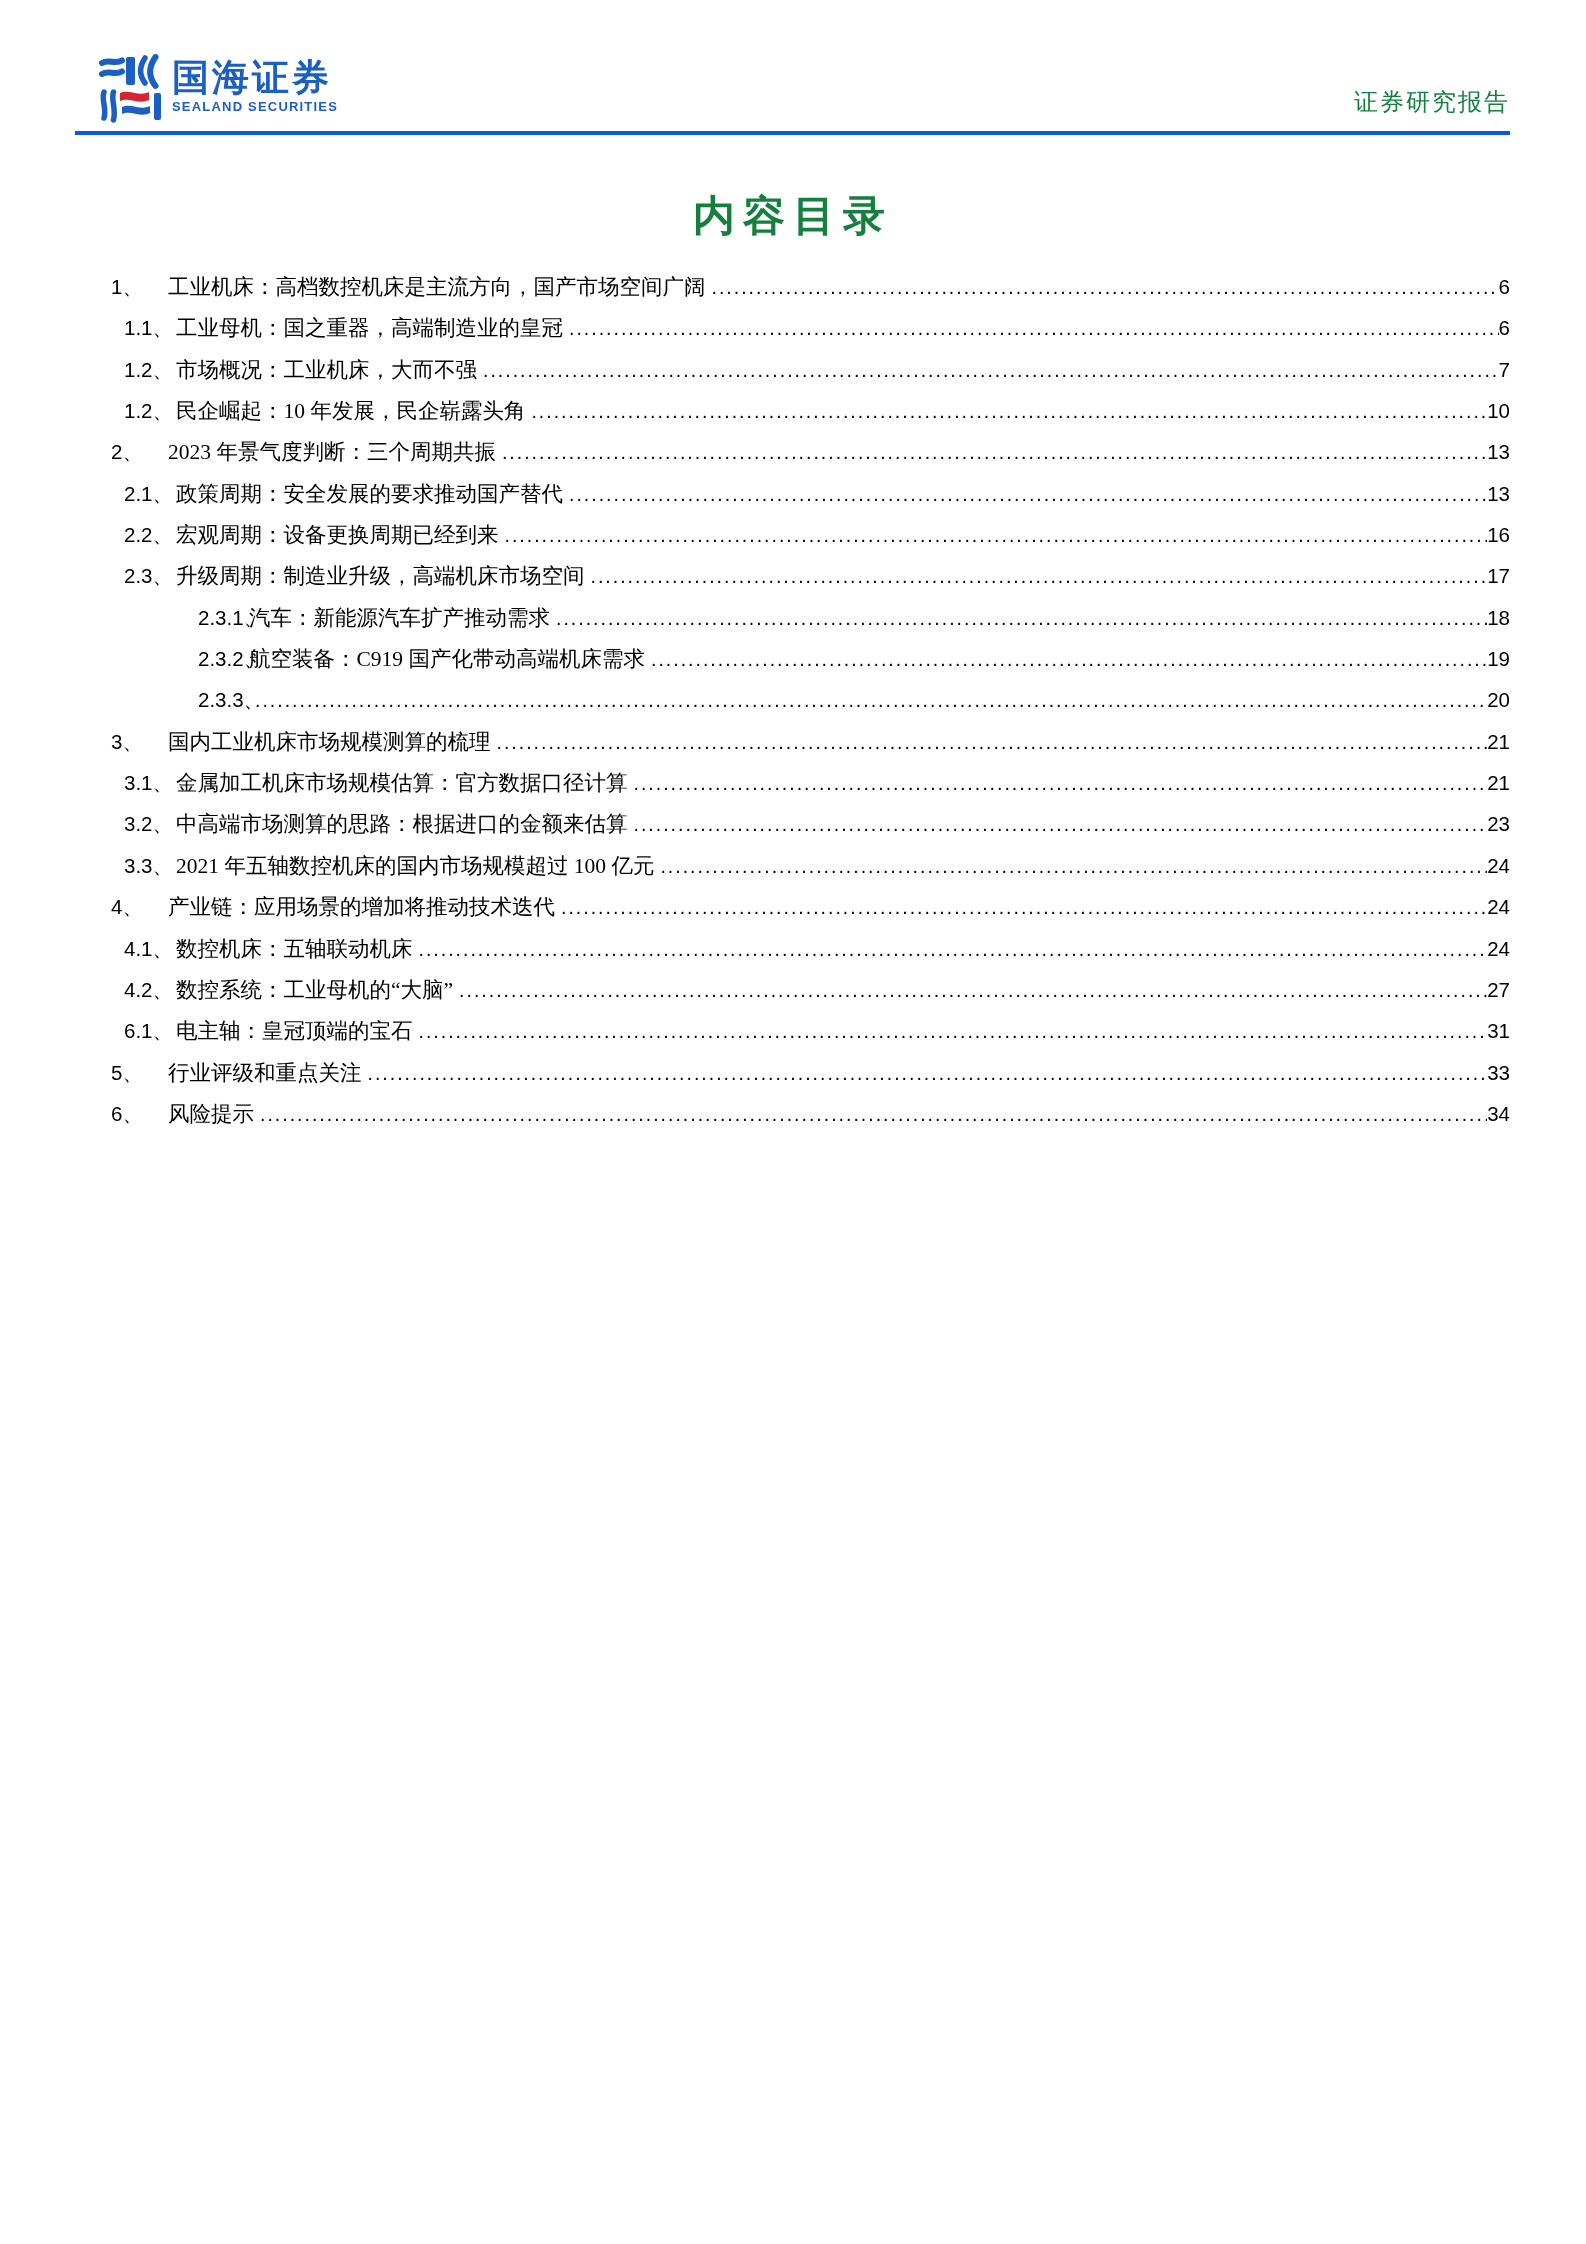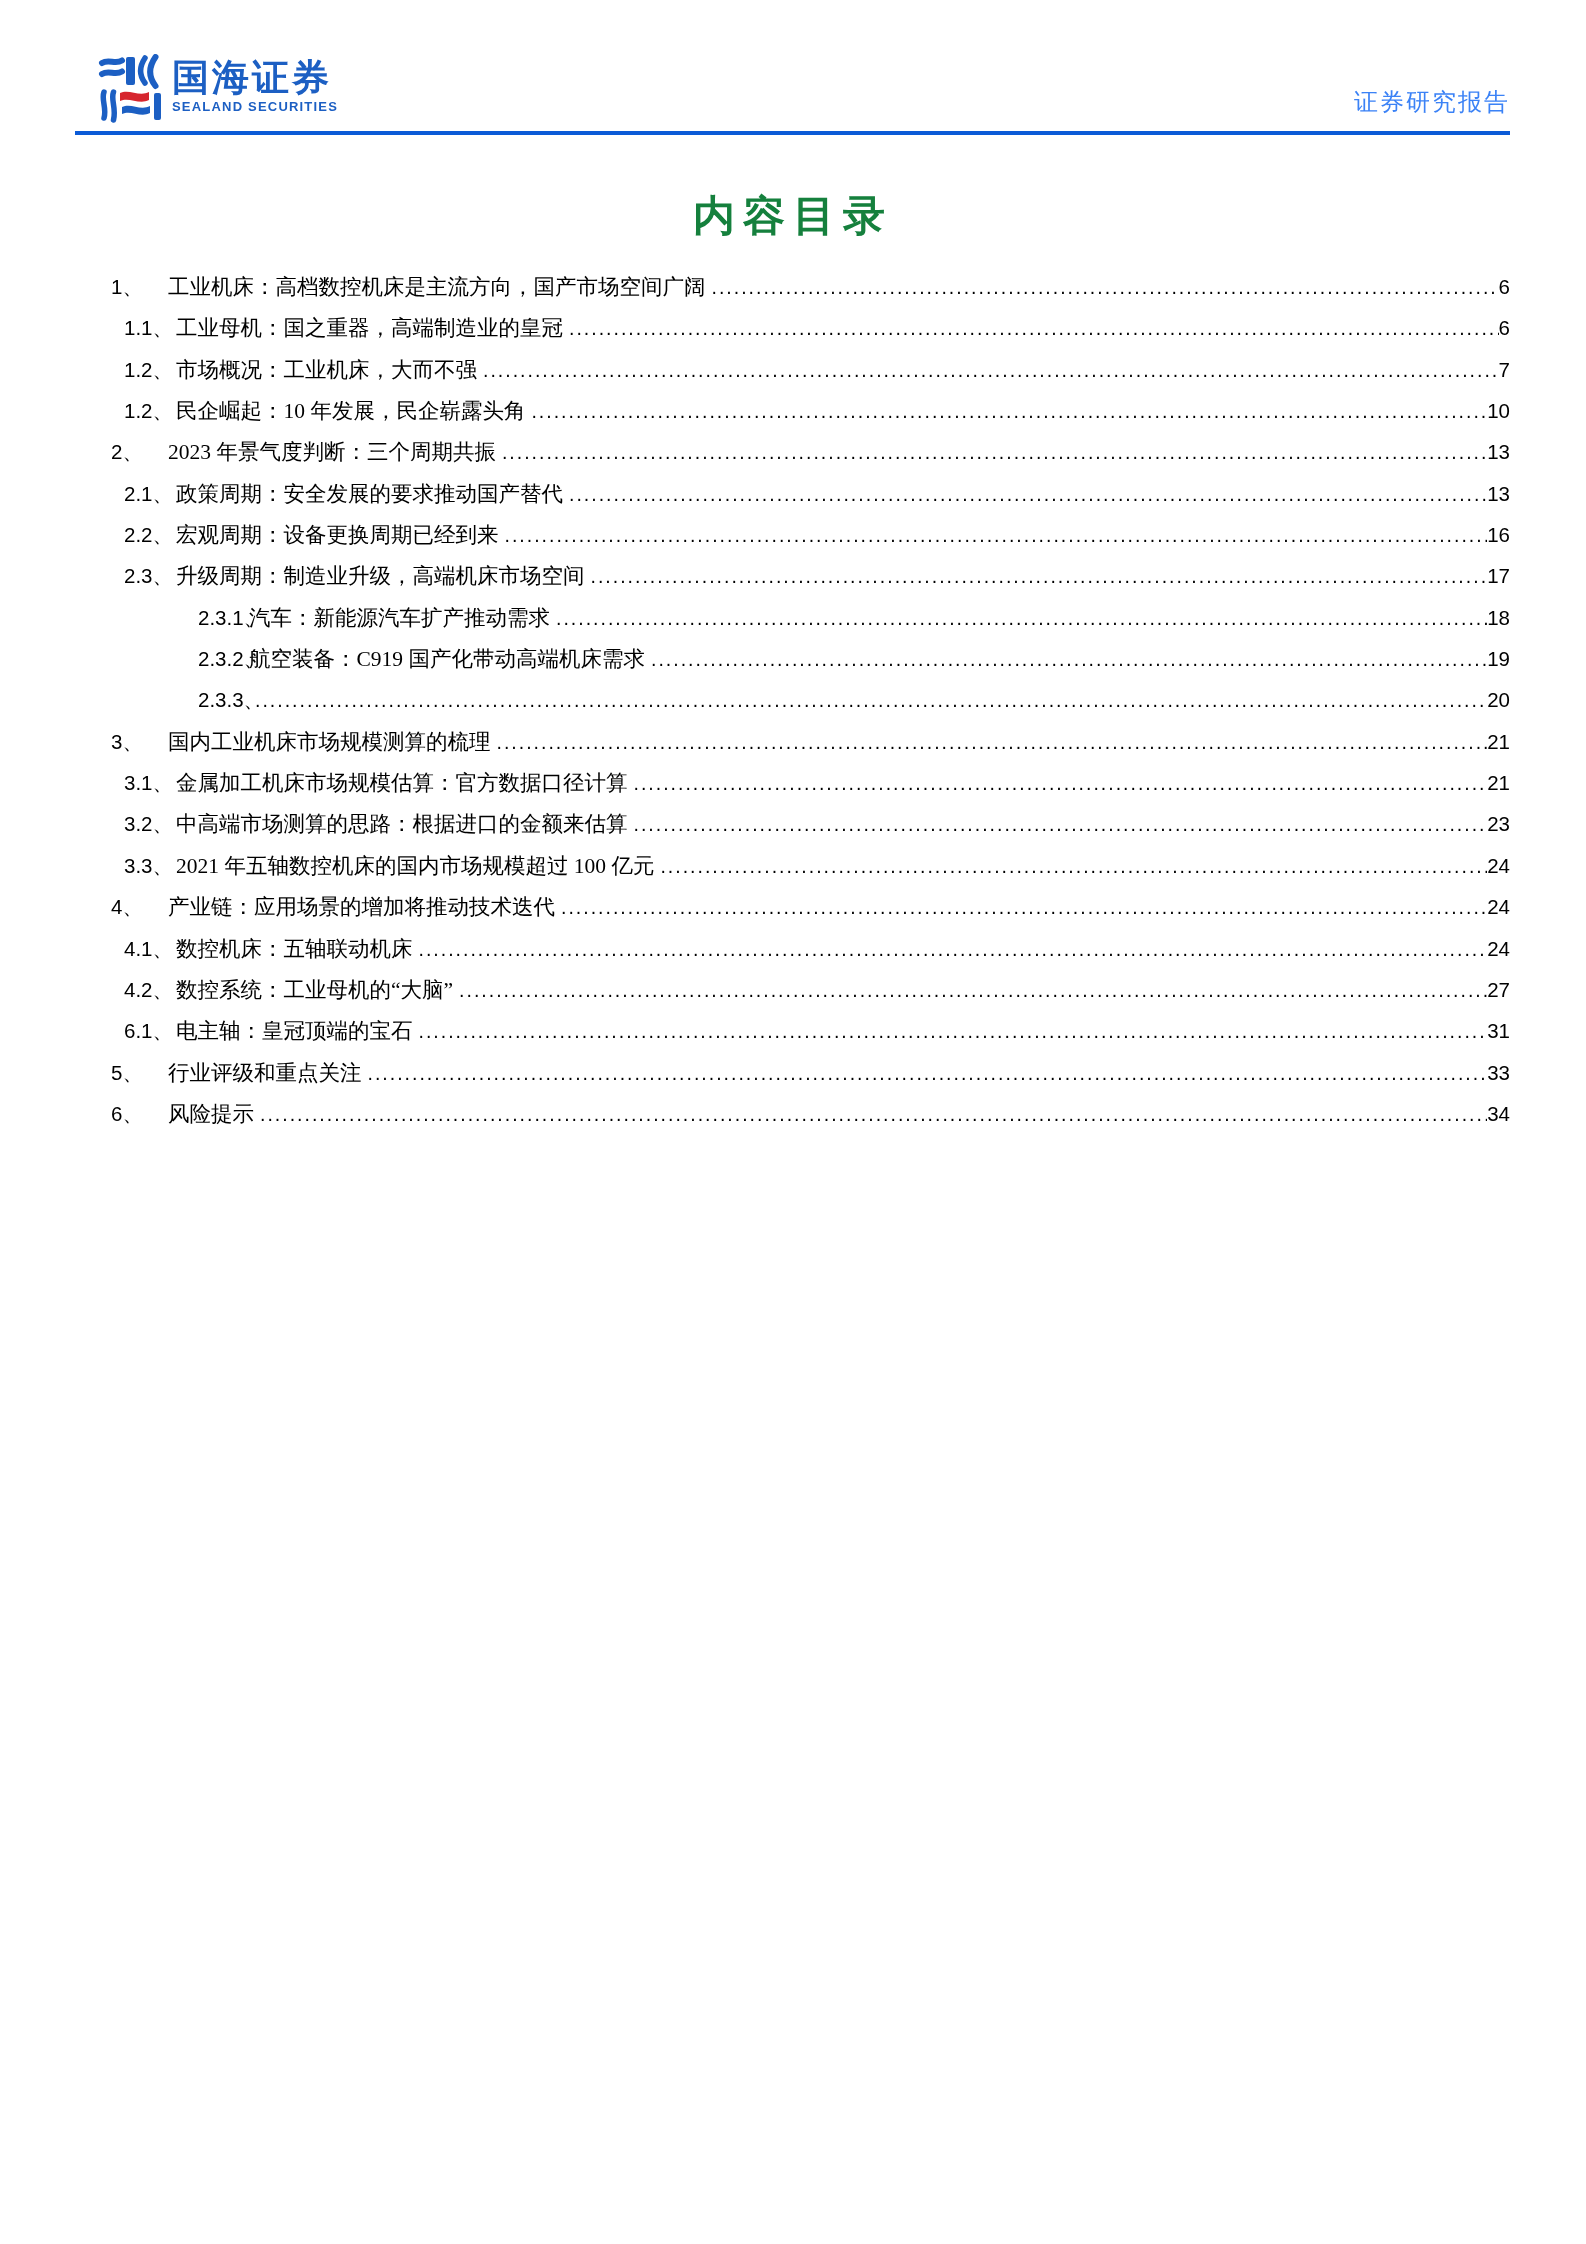--- a/index.html
+++ b/index.html
@@ -38,21 +38,21 @@
     font-size: 13px;
     line-height: 18px;
     color: #1c5fc3;
     letter-spacing: 1.2px;
   }
   .report-type {
     position: absolute;
     right: 76px; top: 86px;
     font-family: "Liberation Serif", "DejaVu Serif", serif;
     font-size: 24px;
-    color: #3b82f6;
+    color: #15803d;
     letter-spacing: 2px;
   }
   .header-rule {
     position: absolute;
     left: 75px; top: 131px;
     width: 1435px; height: 4px;
     background: #0b5bd7;
   }
 
   

